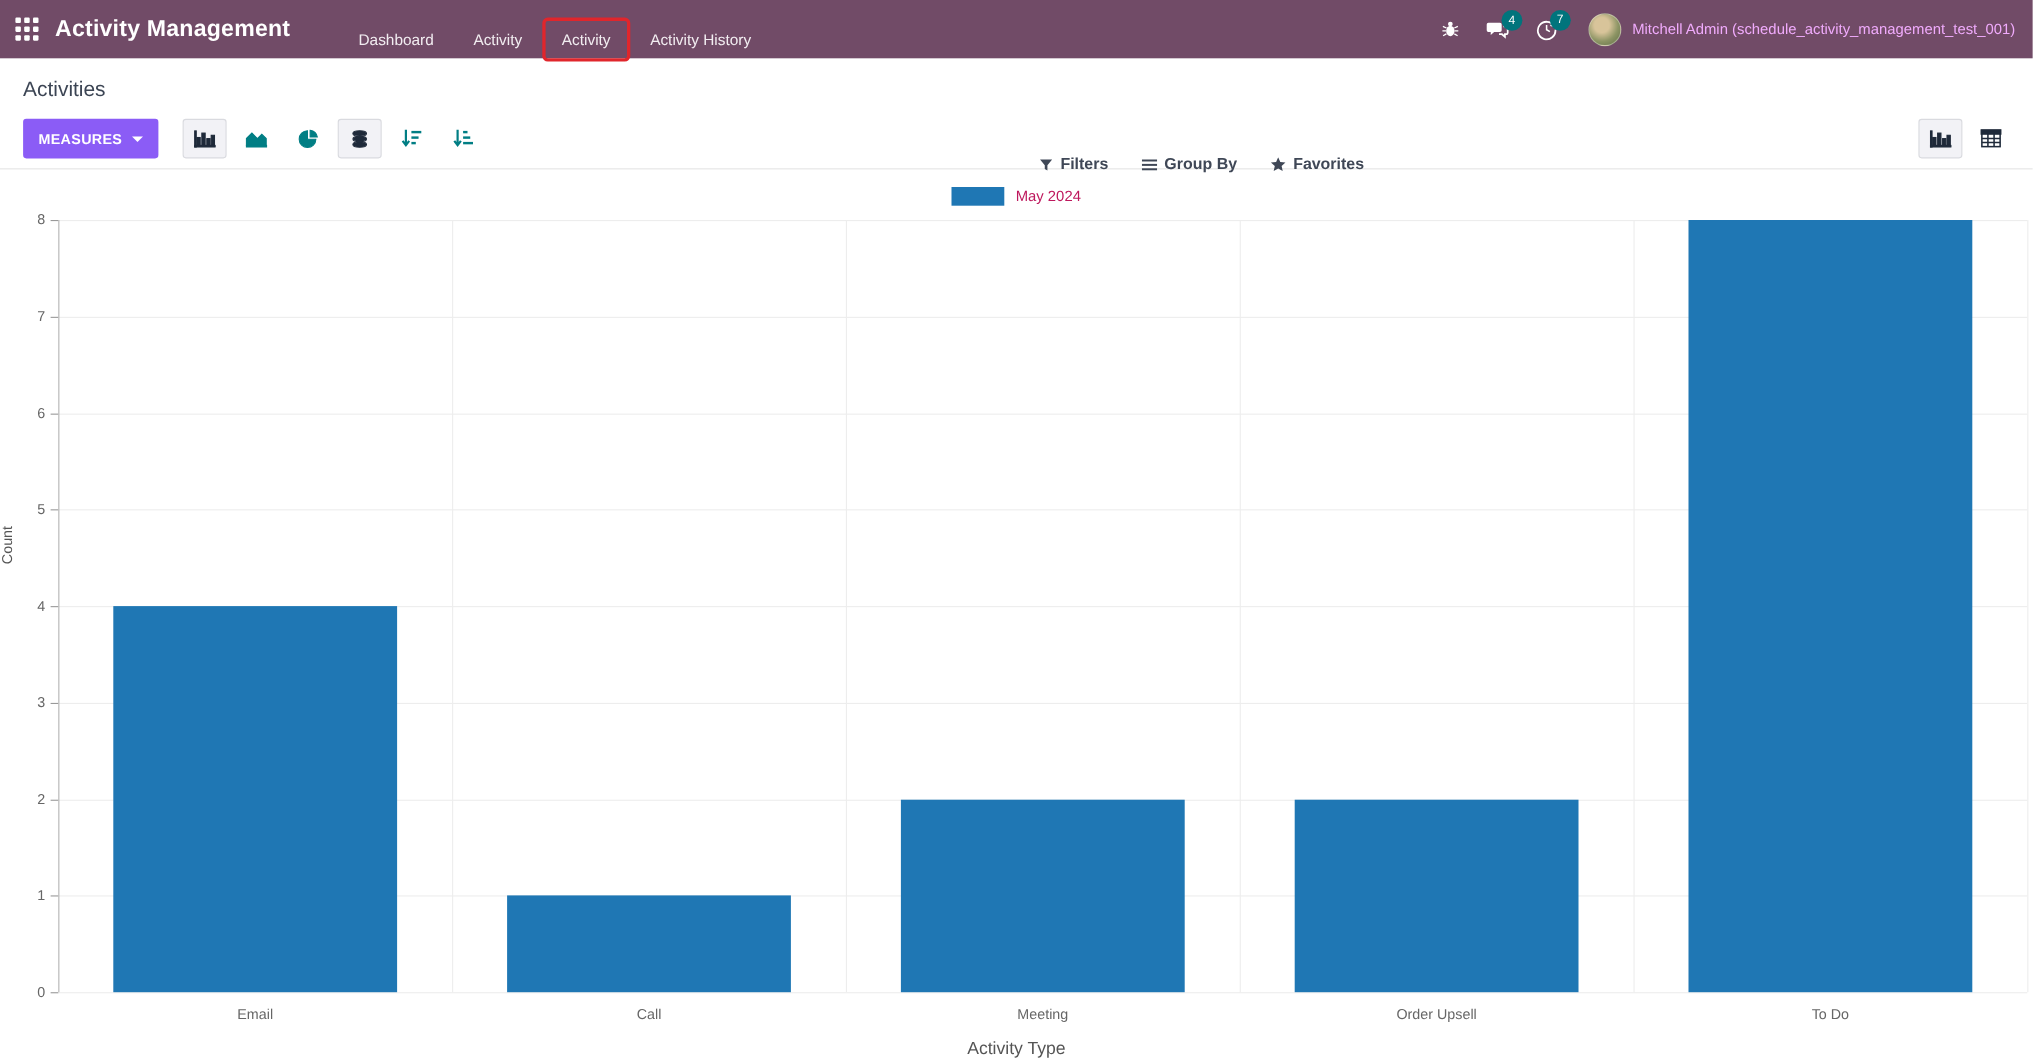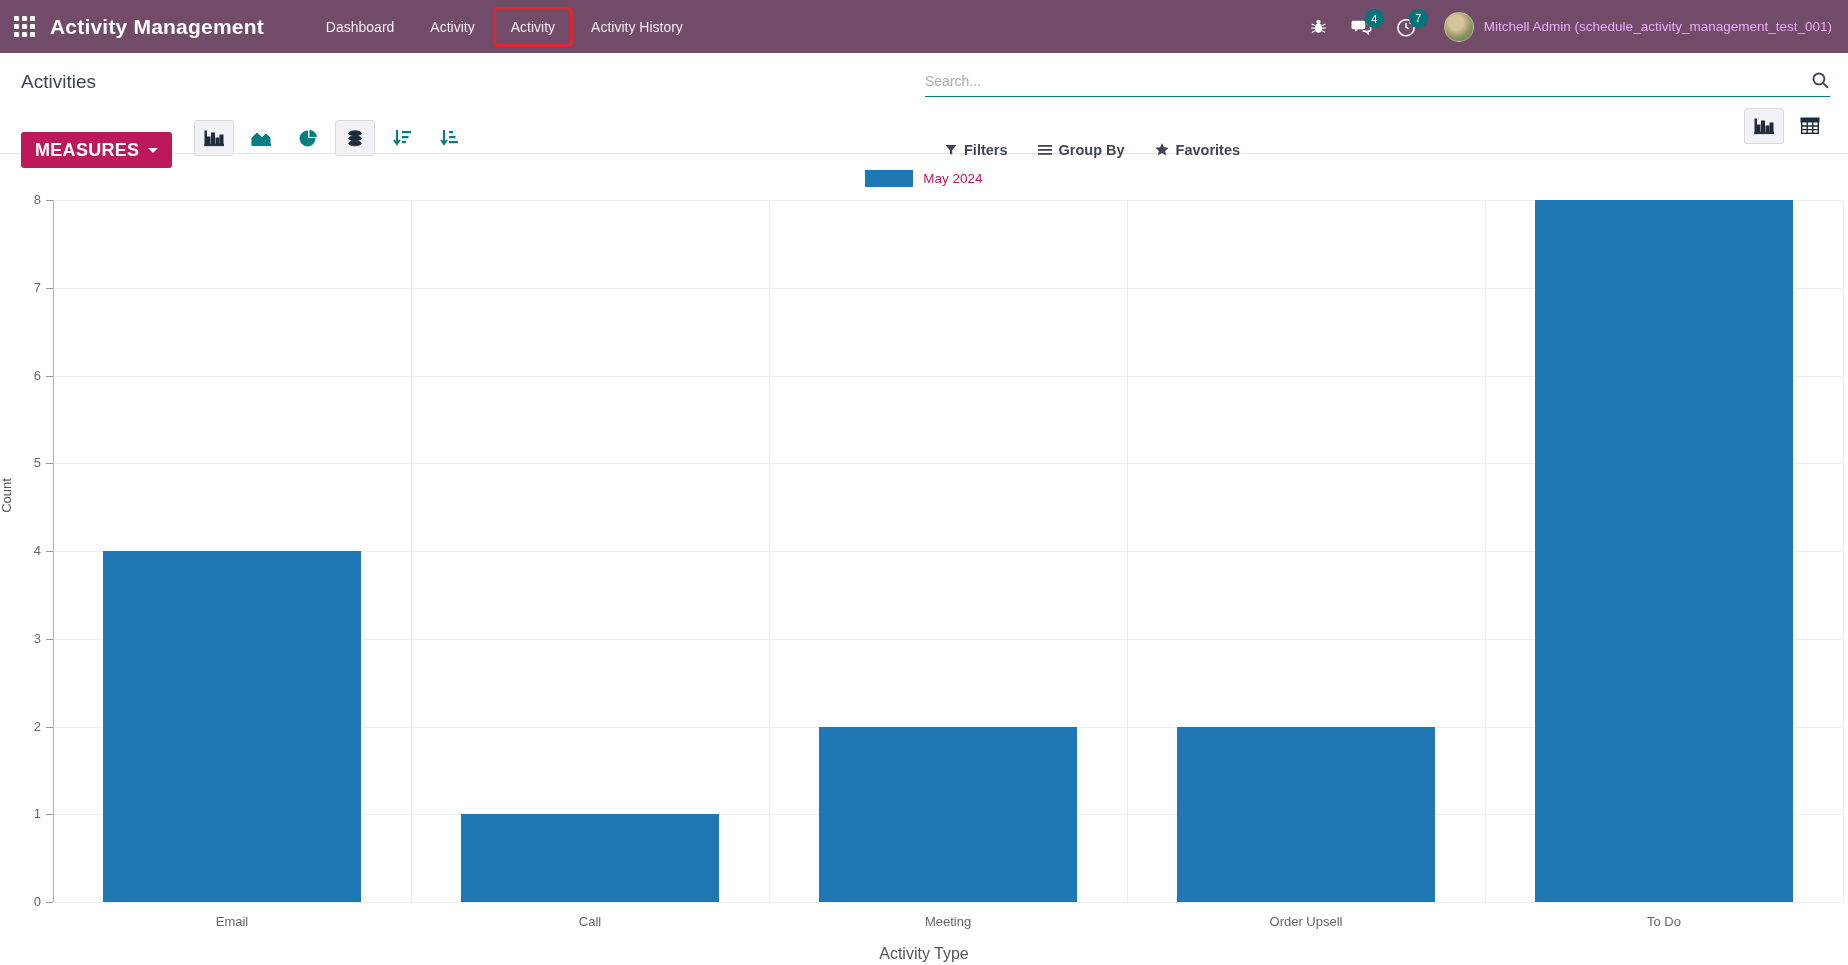--- a/index.html
+++ b/index.html
@@ -6,21 +6,21 @@
   html,body { width: 1848px; height: 965px; background: #fff;
     font-family: "Liberation Sans", sans-serif; overflow: hidden; position: relative; }
 
   
   .navbar { position: absolute; top:0; left:0; width:1848px; height:53px;
     background:#714B67; display:flex; align-items:center; color:#fff; z-index:5; }
   .apps-grid { width:22px; height:22px; margin-left:14px; display:grid;
     grid-template-columns:repeat(3,5px); grid-template-rows:repeat(3,5px); gap:3px; cursor:pointer; }
   .apps-grid span { background:#fff; border-radius:1px; }
   .app-title { font-size:21px; font-weight:bold; margin-left:14px; letter-spacing:.2px; }
-  .nav-menu { display:flex; align-items:center; margin-left:44px; height:100%; }
+  .nav-menu { display:flex; align-items:flex-end; margin-left:44px; height:100%; }
   .nav-item { font-size:14px; color:#f2edf1; padding:9px 15px; margin:0 3px; cursor:pointer;
     border-radius:2px; white-space:nowrap; }
   .nav-item.highlighted { outline:3px solid #E0262C; outline-offset:0px; }
   .nav-right { margin-left:auto; display:flex; align-items:center; margin-right:16px; }
   .nav-icon-wrap { position:relative; margin:0 12px; cursor:pointer; display:flex; align-items:center; }
   .nav-badge { position:absolute; top:-8px; right:-12px; min-width:19px; height:19px;
     border-radius:10px; background:#01747C; color:#fff; font-size:11px; display:flex;
     align-items:center; justify-content:center; padding:0 4px; }
   .avatar { width:30px; height:30px; border-radius:50%; margin:0 10px 0 16px;
     background: radial-gradient(circle at 40% 35%, #d8c49a 0 28%, #8c9464 60%, #5d6b42 100%);
@@ -30,23 +30,23 @@
   
   .control-panel { position:absolute; top:53px; left:0; width:1848px; height:101px;
     background:#fff; border-bottom:1px solid #e4e4e4; }
   .page-title { position:absolute; left:21px; top:18px; font-size:19px; color:#3c4554; }
   .search-box { position:absolute; left:925px; top:12px; width:905px; height:32px;
     border-bottom:1px solid #017E84; display:flex; align-items:center; }
   .search-box input { flex:1; border:none; outline:none; font-size:14px; color:#333;
     font-family:"Liberation Sans",sans-serif; background:transparent; }
   .search-box input::placeholder { color:#a9adb2; }
   .toolbar-row { position:absolute; left:21px; top:55px; display:flex; align-items:center; }
-  .btn-measures { background:#be185d; color:#fff; border:none; font-size:18px; font-weight:bold;
+  .btn-measures { background:#8b5cf6; color:#fff; border:none; font-size:13px; font-weight:bold;
     padding:0 14px; height:36px; border-radius:3px; display:flex; align-items:center; gap:9px;
-    cursor:pointer; font-family:"Liberation Sans",sans-serif; letter-spacing:.3px;margin-top:24px; }
+    cursor:pointer; font-family:"Liberation Sans",sans-serif; letter-spacing:.3px; }
   .caret-down { width:0; height:0; border-left:5px solid transparent;
     border-right:5px solid transparent; border-top:5px solid #fff; display:inline-block; }
   .icon-btn { width:40px; height:36px; display:flex; align-items:center; justify-content:center;
     background:transparent; border:1px solid transparent; border-radius:3px; cursor:pointer; }
   .icon-btn.active { background:#f2f2f6; border-color:#d9dadf; }
   .chart-icons { display:flex; gap:7px; margin-left:22px; }
   .teal-ic svg { fill:#017E84; stroke:#017E84; }
   .dark-ic svg { fill:#1f2a3a; stroke:#1f2a3a; }
   .facet-row { position:absolute; left:945px; top:55px; display:flex; align-items:center;
     gap:30px; height:36px; }
@@ -125,29 +125,20 @@
       <div class="nav-badge">7</div>
     </div>
     <div class="avatar"></div>
     <div class="user-name">Mitchell Admin (schedule_activity_management_test_001)</div>
   </div>
 </div>
 
 <div class="control-panel">
   <div class="page-title">Activities</div>
 
-  <div class="search-box">
-    <input type="text" placeholder="Search..." style="">
-    <span style="display:flex;">
-      <svg width="19" height="19" viewBox="0 0 18 18" fill="none" stroke="#3c4554" stroke-width="1.8">
-        <circle cx="7.5" cy="7.5" r="5.2"></circle>
-          <path d="M11.5 11.5 L16 16"></path>
-      </svg>
-    </span>
-  </div>
 
   <div class="toolbar-row">
     <button class="btn-measures">
       <span>MEASURES</span>
       <span class="caret-down"></span>
     </button>
     <div class="chart-icons">
       <div class="icon-btn active dark-ic">
         <svg width="20" height="18" viewBox="0 0 20 18">
           <rect x="3" y="8" width="3" height="7"></rect>

